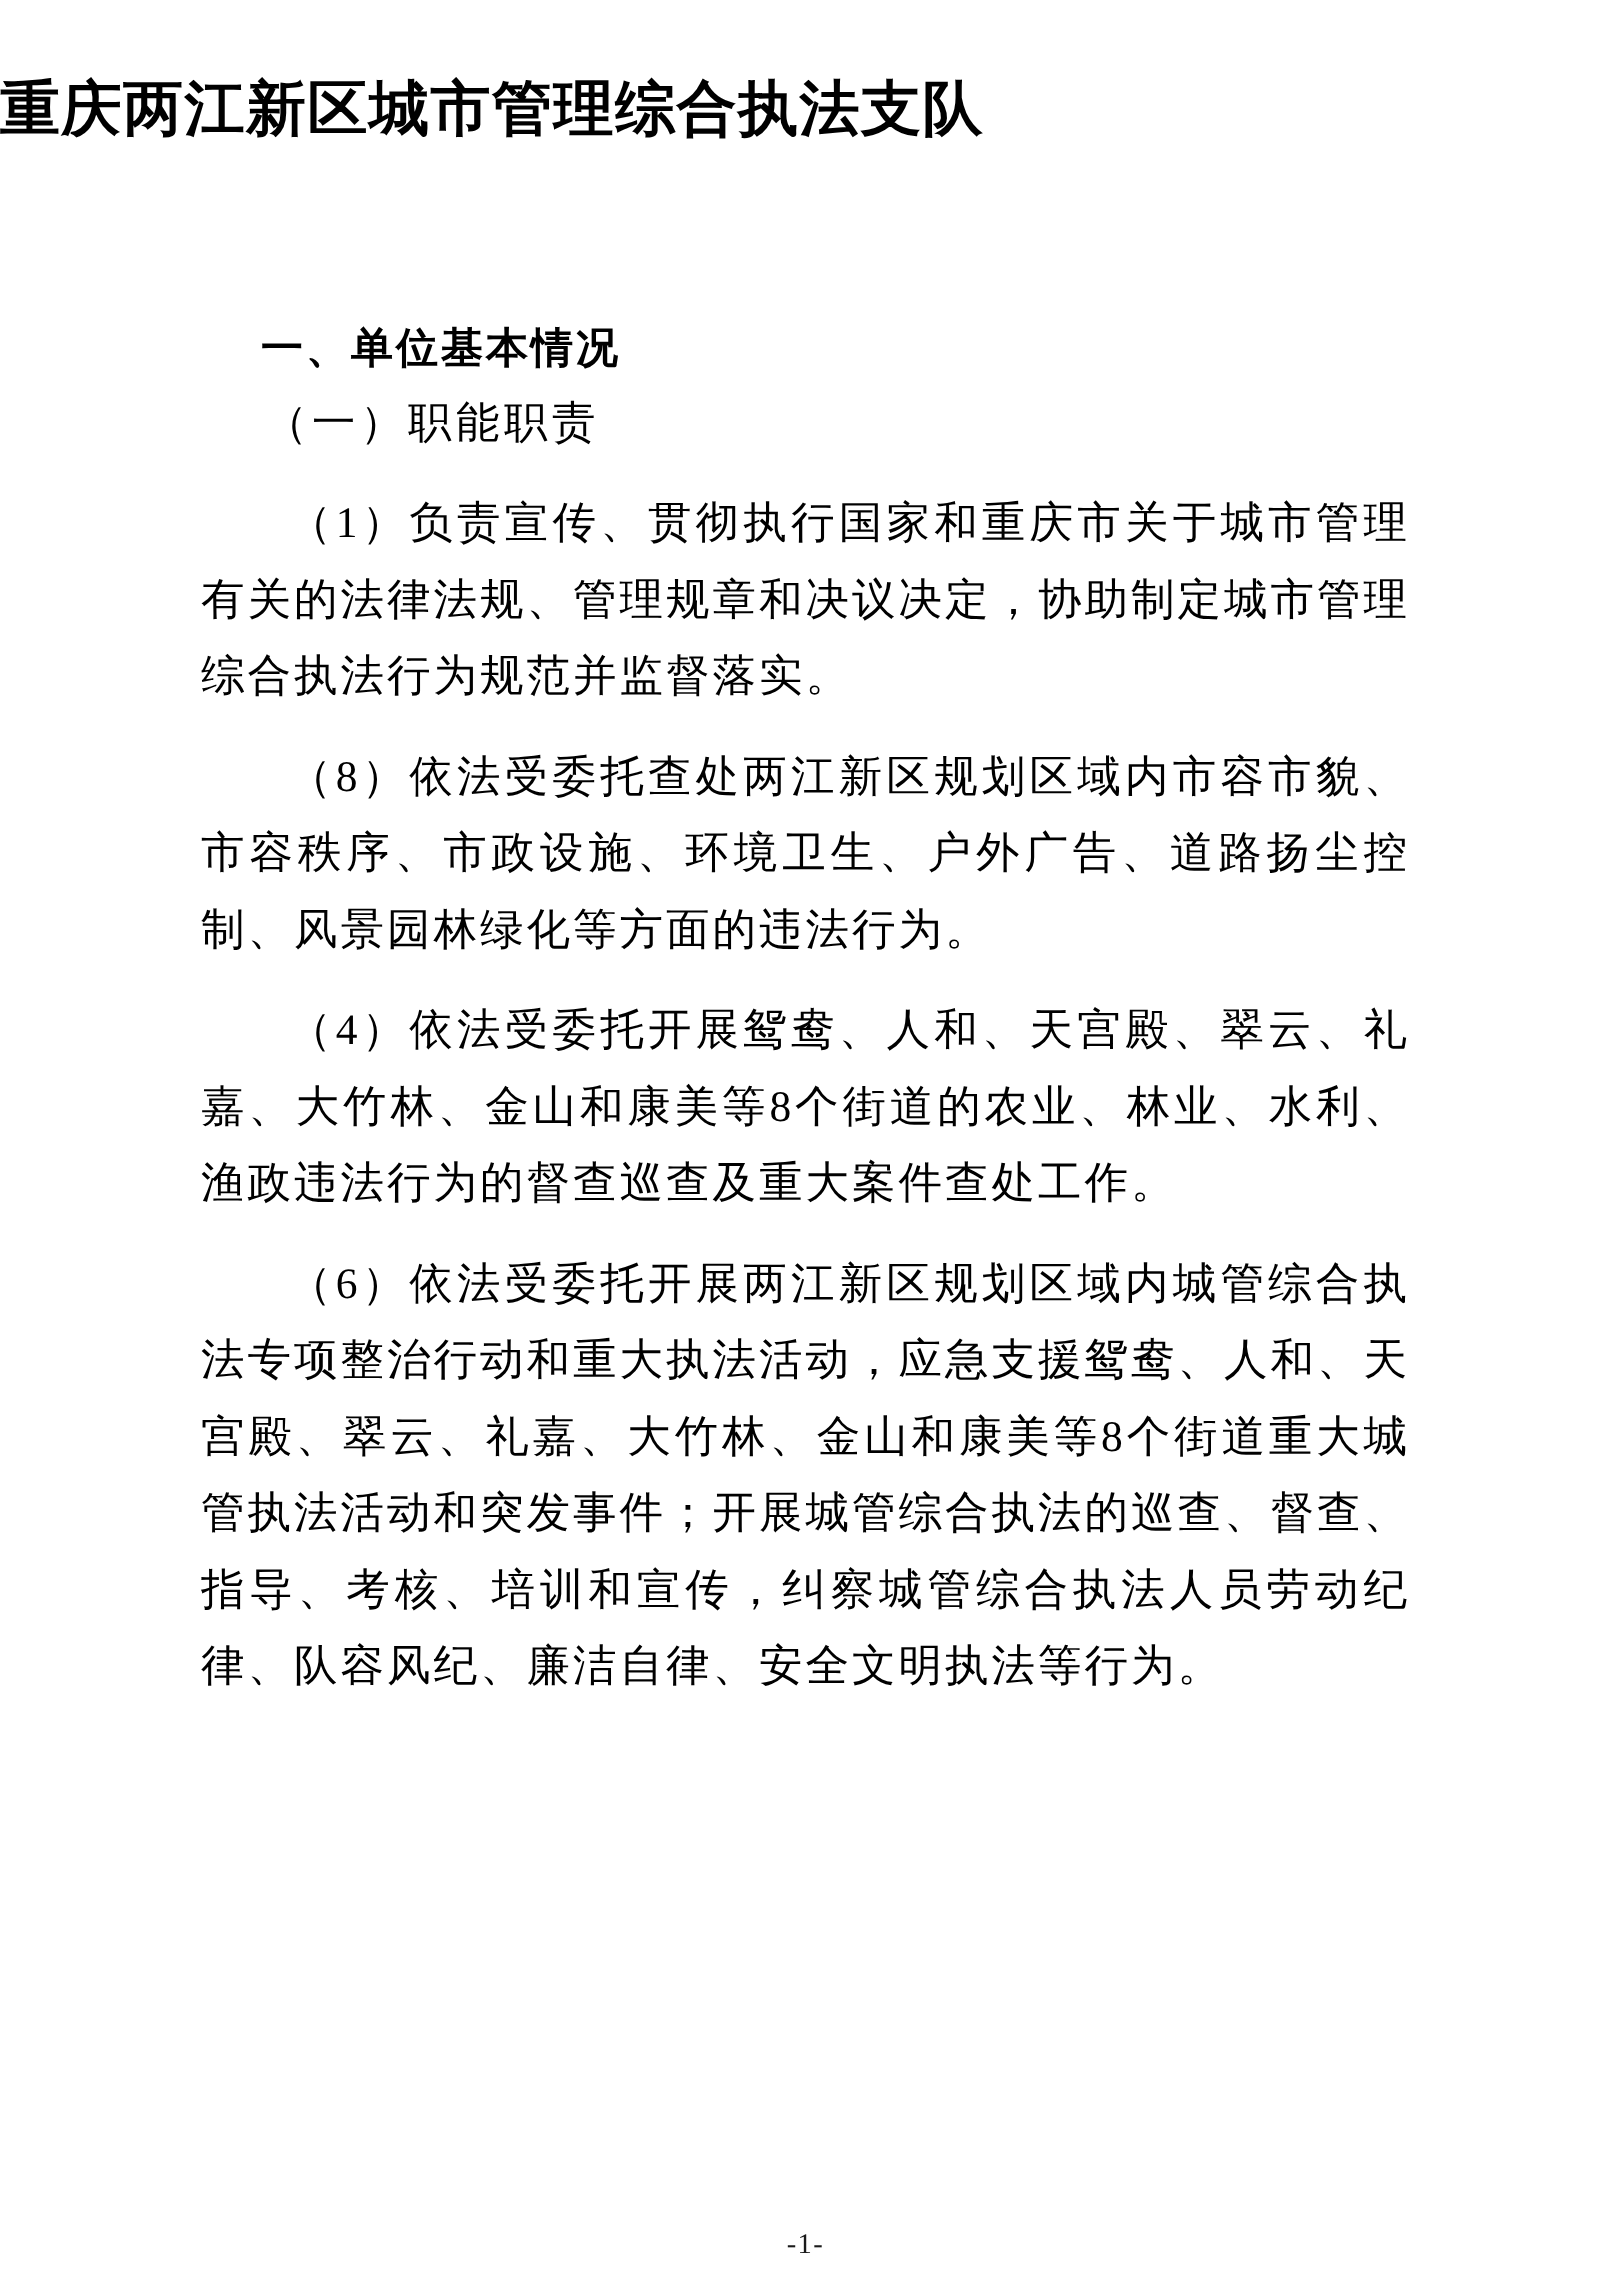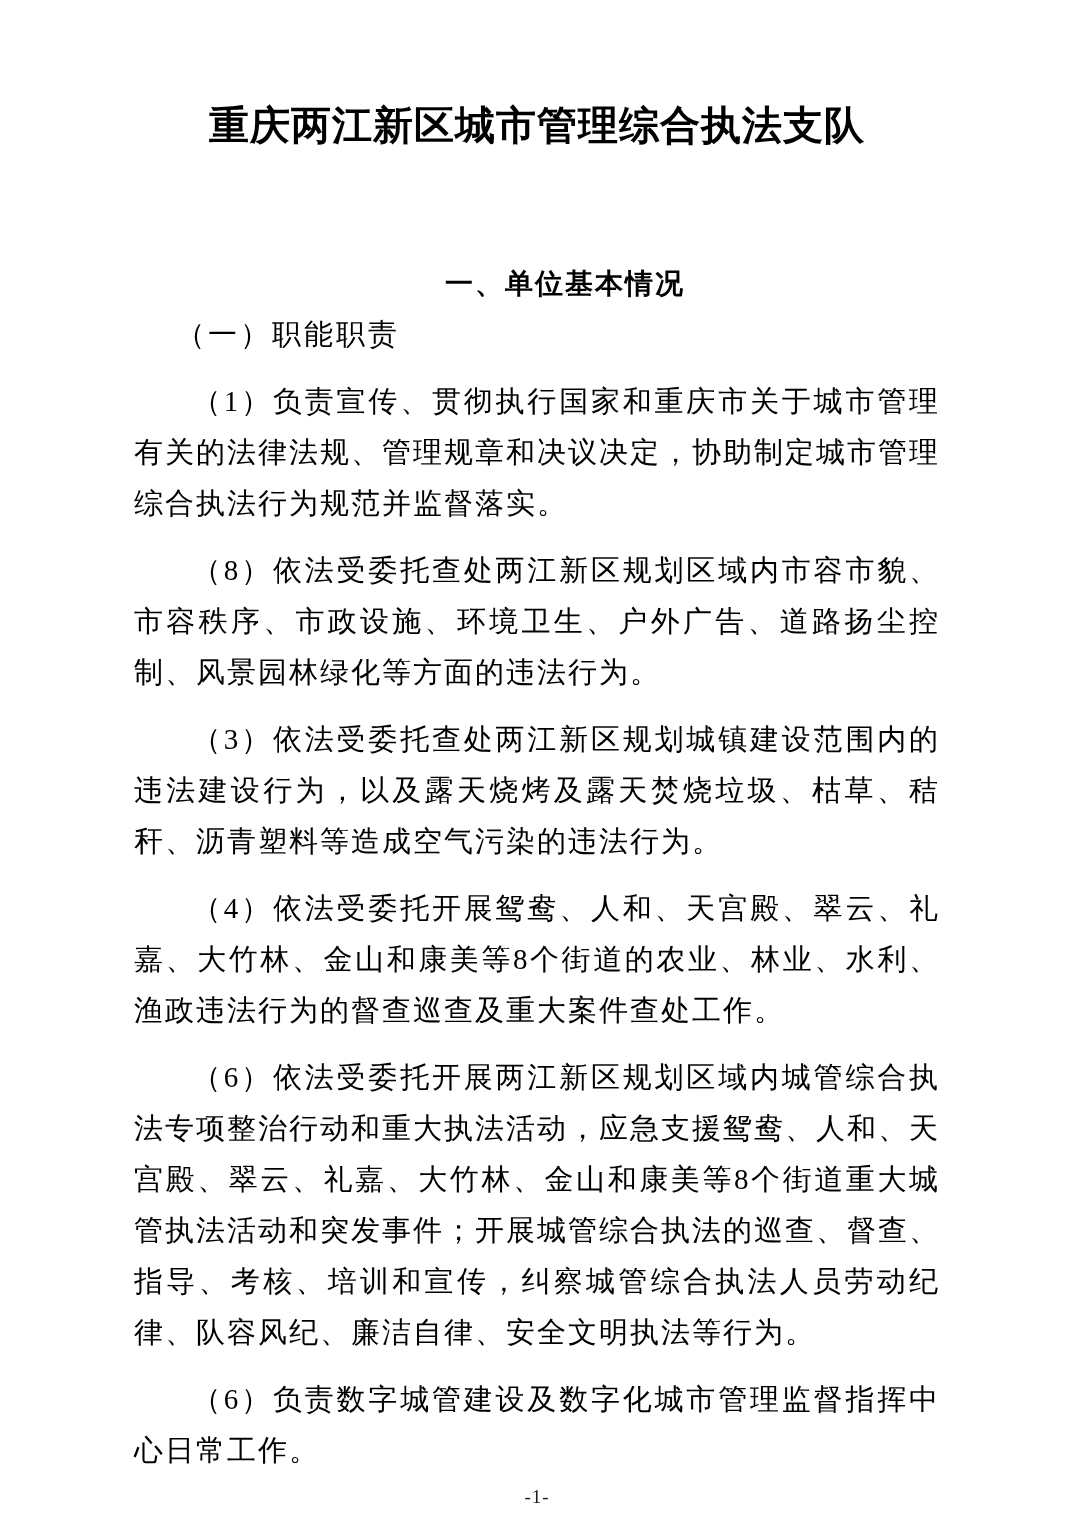--- a/index.html
+++ b/index.html
@@ -9,40 +9,39 @@
   }
   .page {
     position: relative;
     width: 1074px;
     height: 1520px;
     background: #ffffff;
     color: #000000;
     overflow: hidden;
   }
   .title-block {
-    padding-top: 98px;
-    text-align: center;
-    font-family: Liberation Sans, sans-serif;
+    padding-top: 46px;
+    text-align: left;
+    font-family: Liberation Serif, serif;
     font-weight: bold;
     font-size: 40px;
     line-height: 54px;
     letter-spacing: 1px;
   }
   .content {
     padding: 0 118px;
   }
   .section-heading {
     margin: 106px 0 0 0;
     font-family: "Liberation Sans", "DejaVu Sans", sans-serif;
     font-weight: bold;
     font-size: 28px;
     line-height: 51px;
     text-indent: 2em;
     letter-spacing: 2px;
-    text-align: center;
   }
   .subsection-heading {
     margin: 0;
     font-family: "Liberation Serif", "DejaVu Serif", serif;
     font-weight: normal;
     font-size: 29px;
     line-height: 51px;
     text-indent: 2em;
     letter-spacing: 3px;
   }
@@ -82,26 +81,24 @@
 
   <main class="content">
     <h2 class="section-heading">一、单位基本情况</h2>
 
     <h3 class="subsection-heading">（一）职能职责</h3>
 
     <p class="body-paragraph">（1）负责宣传、贯彻执行国家和重庆市关于城市管理有关的法律法规、管理规章和决议决定，协助制定城市管理综合执法行为规范并监督落实。</p>
 
     <p class="body-paragraph">（8）依法受委托查处两江新区规划区域内市容市貌、市容秩序、市政设施、环境卫生、户外广告、道路扬尘控制、风景园林绿化等方面的违法行为。</p>
 
-    <p class="body-paragraph">（3）依法受委托查处两江新区规划城镇建设范围内的违法建设行为，以及露天烧烤及露天焚烧垃圾、枯草、秸秆、沥青塑料等造成空气污染的违法行为。</p>
 
     <p class="body-paragraph">（4）依法受委托开展鸳鸯、人和、天宫殿、翠云、礼嘉、大竹林、金山和康美等8个街道的农业、林业、水利、渔政违法行为的督查巡查及重大案件查处工作。</p>
 
     <p class="body-paragraph">（6）依法受委托开展两江新区规划区域内城管综合执法专项整治行动和重大执法活动，应急支援鸳鸯、人和、天宫殿、翠云、礼嘉、大竹林、金山和康美等8个街道重大城管执法活动和突发事件；开展城管综合执法的巡查、督查、指导、考核、培训和宣传，纠察城管综合执法人员劳动纪律、队容风纪、廉洁自律、安全文明执法等行为。</p>
 
-    <p class="body-paragraph">（6）负责数字城管建设及数字化城市管理监督指挥中心日常工作。</p>
   </main>
 
   <footer class="page-footer">
     <span class="page-number">-1-</span>
   </footer>
 
 </div>
 
 </body></html>

